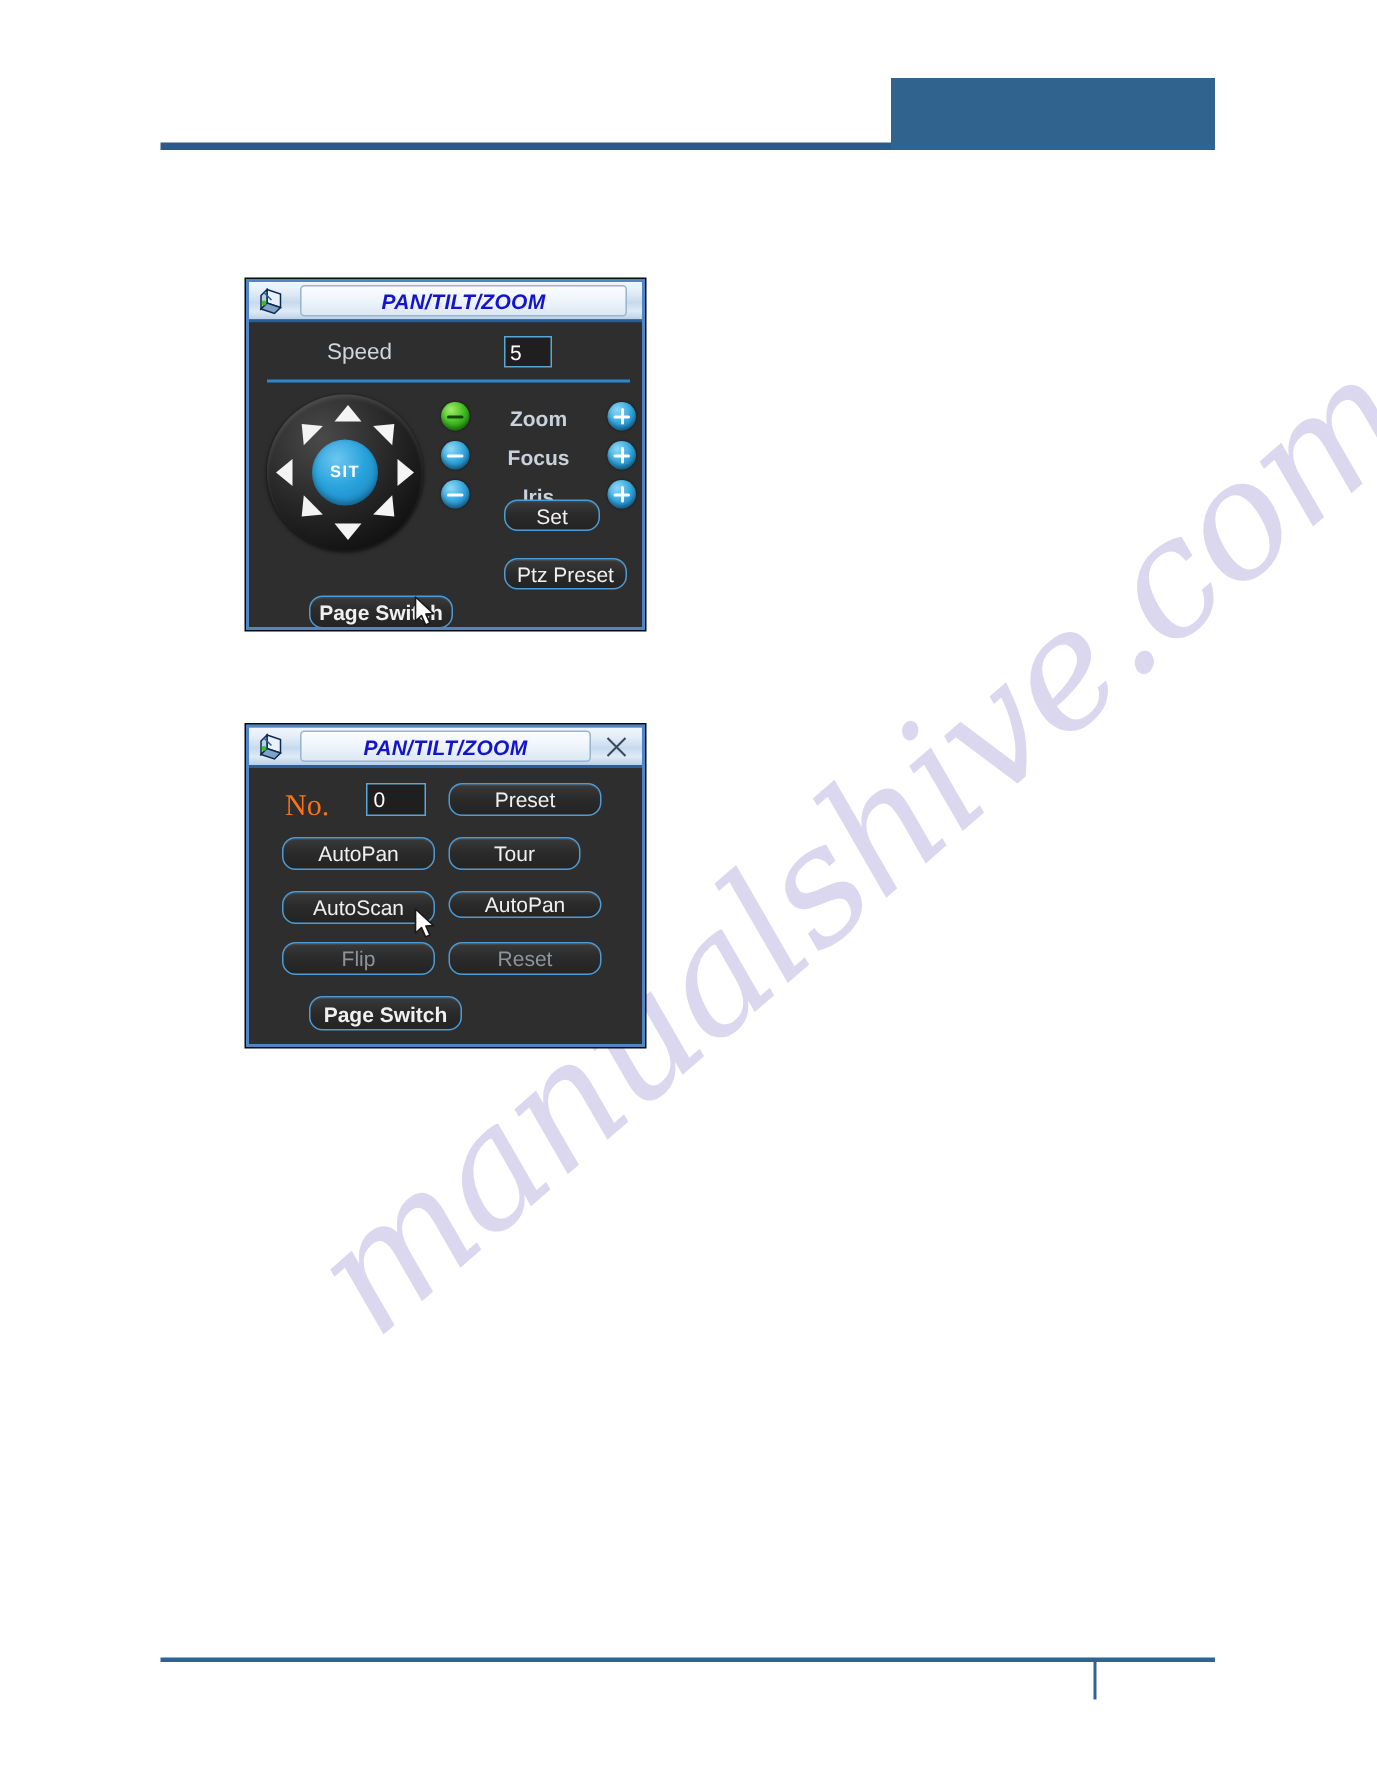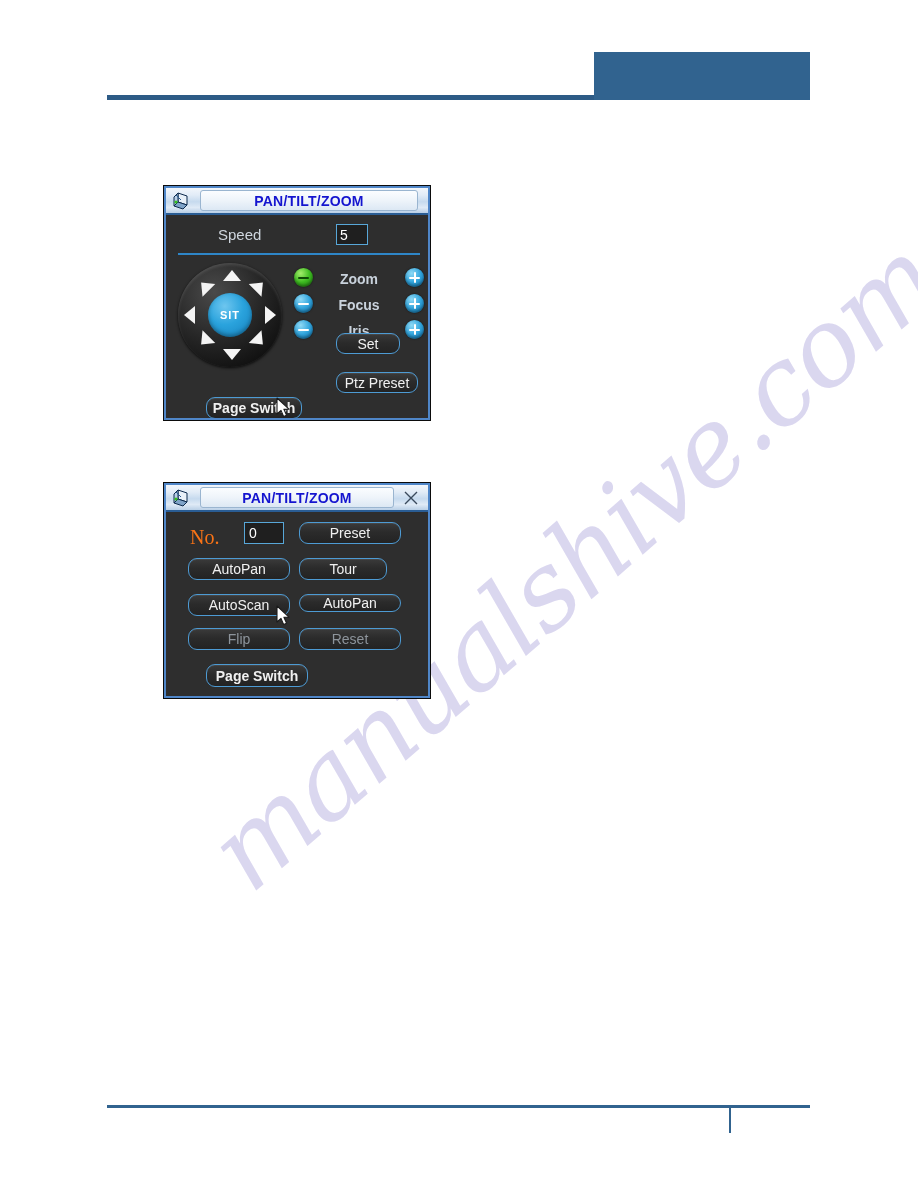--- a/index.html
+++ b/index.html
@@ -88,20 +88,21 @@
   .titlebar {
     position: relative;
     height: 27px;
     background: linear-gradient(to bottom,
        #f2f6fb 0%, #e2ecf7 28%, #c6daee 55%, #dfeaf6 78%, #b9cfe6 100%);
     border-bottom: 2px solid #2a5d94;
     display: flex;
     align-items: center;
     padding: 0 4px;
     box-sizing: border-box;
+    font-style: italic;
   }
   .tb-icon {
     width: 24px; height: 22px;
     flex: 0 0 auto;
     position: relative;
   }
   .tb-title-box {
     flex: 1 1 auto;
     margin: 0 6px;
     height: 19px;

